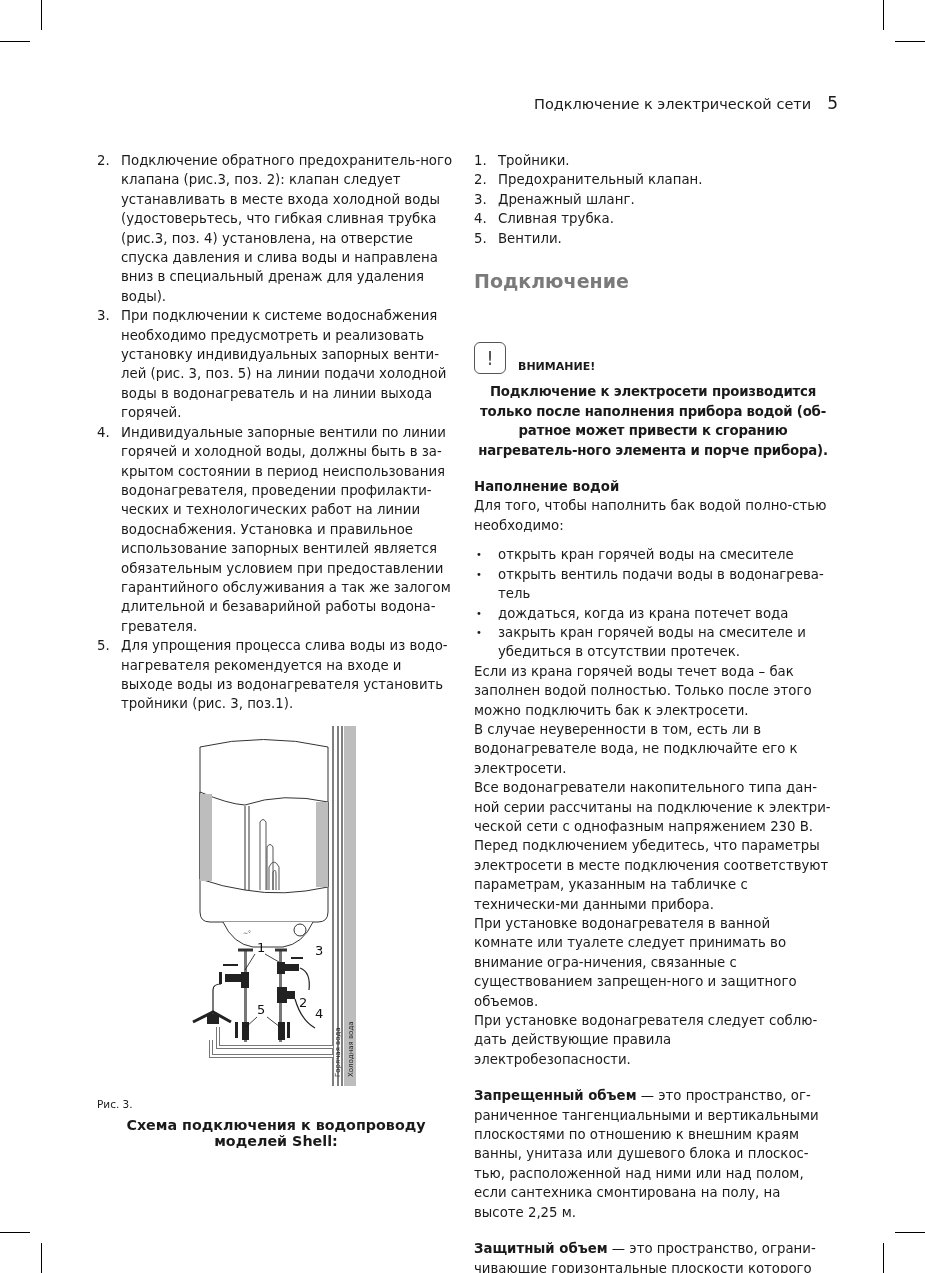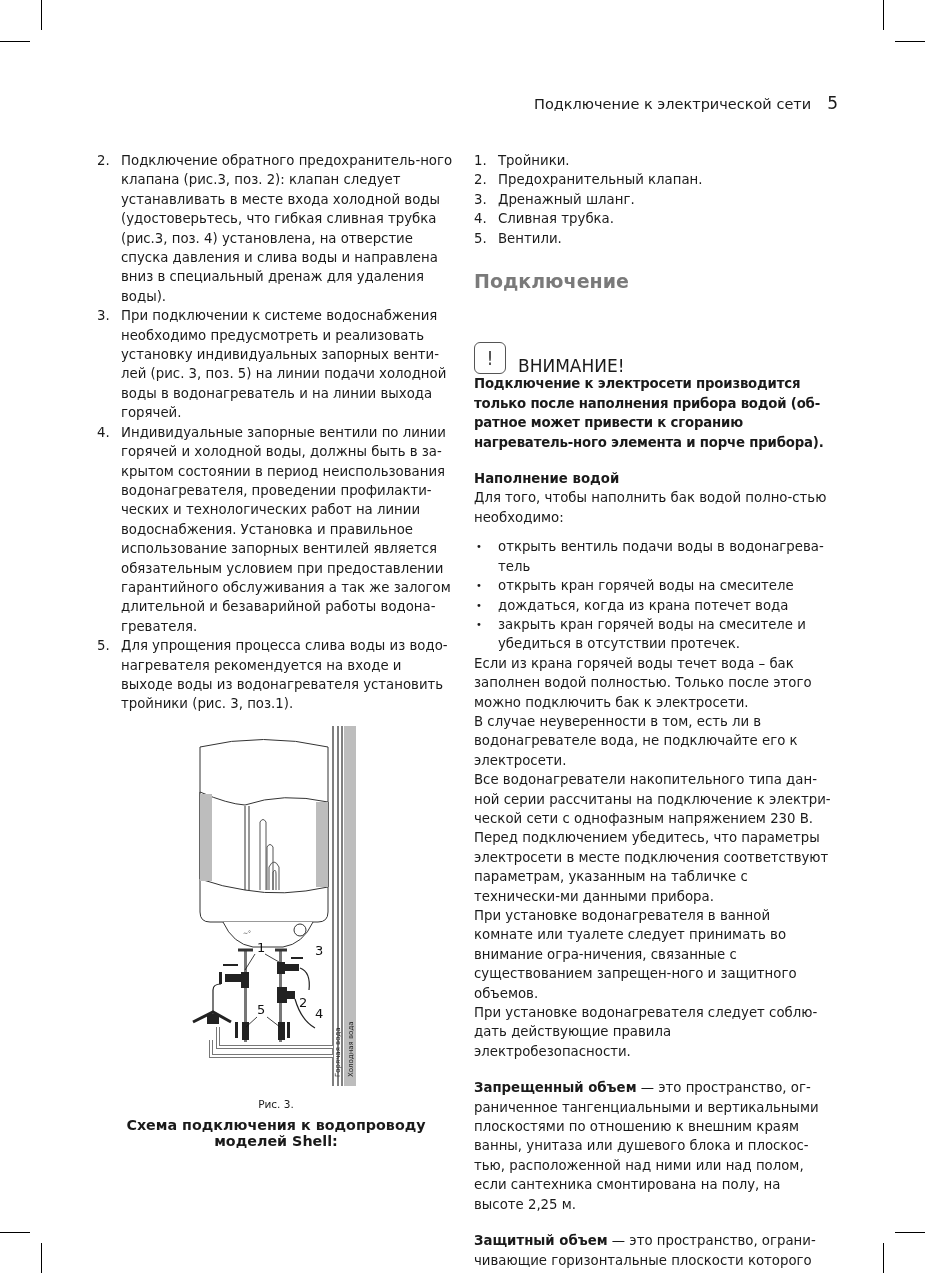--- a/index.html
+++ b/index.html
@@ -10,30 +10,30 @@
   .header .pnum { font-size:17px; }
   .col { position:absolute; font-size:13.3px; line-height:19.4px; }
   .col-left { left:97px; top:151px; width:358px; }
   .col-right { left:474px; top:151px; width:358px; }
   ol.num { list-style:none; margin:0; padding:0; }
   ol.num li { position:relative; padding-left:24px; }
   ol.num li .n { position:absolute; left:0; top:0; }
   .section-title { color:#7a7a7a; font-weight:bold; font-size:19px; line-height:26px; margin-top:20px; }
   .warn { display:flex; align-items:flex-end; margin-top:26px; gap:12px; }
   .warn-icon { width:30px; height:30px; border:1.4px solid #555; border-radius:6px; display:flex; align-items:center; justify-content:center; font-size:20px; color:#555; line-height:1; }
-  .warn-title { font-weight:normal; font-size:17px; margin-bottom:-2px;margin-top:37px; }
-  .bold-par { font-weight:bold; letter-spacing:-0.2px; }
+  .warn-title { font-weight:bold; font-size:11px; margin-bottom:-2px;margin-top:37px; }
+  .bold-par { font-weight:bold; margin-top:8px; letter-spacing:-0.2px;text-align:center; }
   .subhead { font-weight:bold; margin-top:17px; }
   ul.bul { list-style:none; margin:10px 0 0 0; padding:0; }
   ul.bul li { position:relative; padding-left:24px; }
   ul.bul li::before { content:"•"; position:absolute; left:2px; font-size:10px; }
   p { margin:0; }
   .gap { margin-top:10px; }
   .figure { position:absolute; left:183px; top:722px; width:180px; height:365px; }
-  .caption { position:absolute; left:97px; top:1098px; width:358px; text-align:center; font-size:10.5px; }
+  .caption { position:absolute; left:97px; top:1098px; width:358px; text-align:left; font-size:10.5px; }
   .figtitle { position:absolute; left:97px; top:1117px; width:358px; text-align:center; font-size:14.3px;font-weight:bold; }
 </style>
 </head>
 <body>
 
 <div class="crop" style="left:41px;top:0;width:1px;height:30px;"></div>
 <div class="crop" style="left:0;top:41px;width:30px;height:1px;"></div>
 <div class="crop" style="left:883px;top:0;width:1px;height:30px;"></div>
 <div class="crop" style="left:895px;top:41px;width:30px;height:1px;"></div>
 <div class="crop" style="left:0;top:1232px;width:30px;height:1px;"></div>
@@ -139,22 +139,22 @@
 
   <div class="warn">
     <div class="warn-icon">!</div>
     <div class="warn-title">ВНИМАНИЕ!</div>
   </div>
   <p class="bold-par">Подключение к электросети производится только после наполнения прибора водой (об-ратное может привести к сгоранию нагреватель-ного элемента и порче прибора).</p>
 
   <p class="subhead">Наполнение водой</p>
   <p>Для того, чтобы наполнить бак водой полно-стью необходимо:</p>
   <ul class="bul">
+    <li>открыть кран горячей воды на смесителе</li>
     <li>открыть вентиль подачи воды в водонагрева-тель</li>
-    <li>открыть кран горячей воды на смесителе</li>
     <li>дождаться, когда из крана потечет вода</li>
     <li>закрыть кран горячей воды на смесителе и убедиться в отсутствии протечек.</li>
   </ul>
   <p>Если из крана горячей воды течет вода – бак заполнен водой полностью. Только после этого можно подключить бак к электросети.</p>
   <p>В случае неуверенности в том, есть ли в водонагревателе вода, не подключайте его к электросети.</p>
   <p>Все водонагреватели накопительного типа дан-ной серии рассчитаны на подключение к электри-ческой сети с однофазным напряжением 230 В.</p>
   <p>Перед подключением убедитесь, что параметры электросети в месте подключения соответствуют параметрам, указанным на табличке с технически-ми данными прибора.</p>
   <p>При установке водонагревателя в ванной комнате или туалете следует принимать во внимание огра-ничения, связанные с существованием запрещен-ного и защитного объемов.</p>
   <p>При установке водонагревателя следует соблю-дать действующие правила электробезопасности.</p>
 

